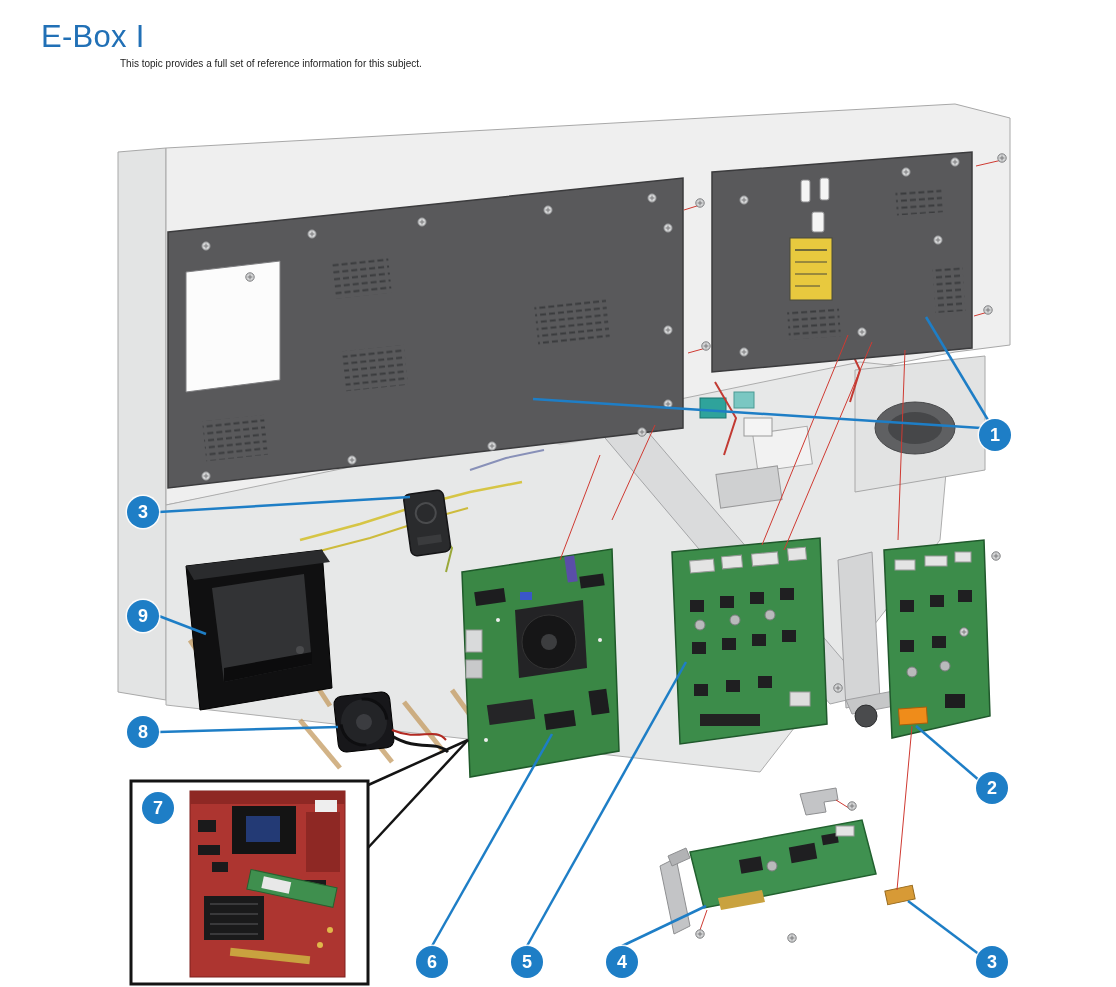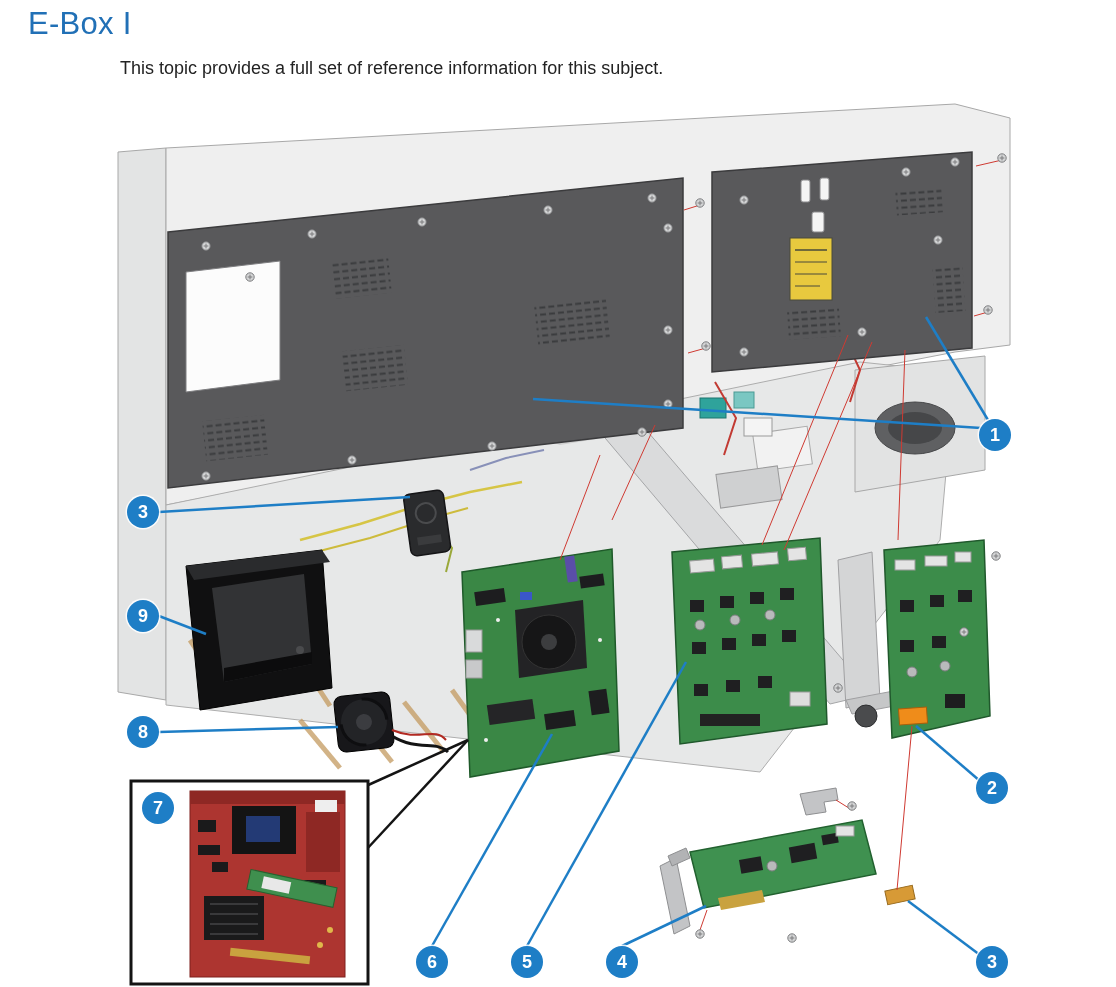--- a/index.html
+++ b/index.html
@@ -4,26 +4,26 @@
 <style>
   html,body{margin:0;padding:0;background:#ffffff;}
   .page{
     position:relative;
     width:1116px;height:987px;
     background:#ffffff;
     font-family:"Liberation Sans", sans-serif;
     overflow:hidden;
   }
   .page-title{
-    position:absolute;left:28px;top:6px;margin:0;
+    position:absolute;left:28px;top:6px;margin:13px;
     font-size:31px;font-weight:500;color:#2170b6;letter-spacing:.3px;
   }
   .intro-text{
     position:absolute;left:120px;top:58px;margin:0;
-    font-size:18px;color:#232323;
+    font-size:10px;color:#232323;
   }
   .diagram{position:absolute;left:0;top:0;width:1116px;height:987px;margin:0;}
   .diagram svg{position:absolute;left:0;top:0;}
   .callout{
     position:absolute;width:32px;height:32px;border-radius:50%;
     background:#1e7ec6;color:#fff;
     display:flex;align-items:center;justify-content:center;
     font-size:18px;font-weight:700;line-height:1;
     box-shadow:0 0 0 1.5px rgba(255,255,255,.85);
   }

